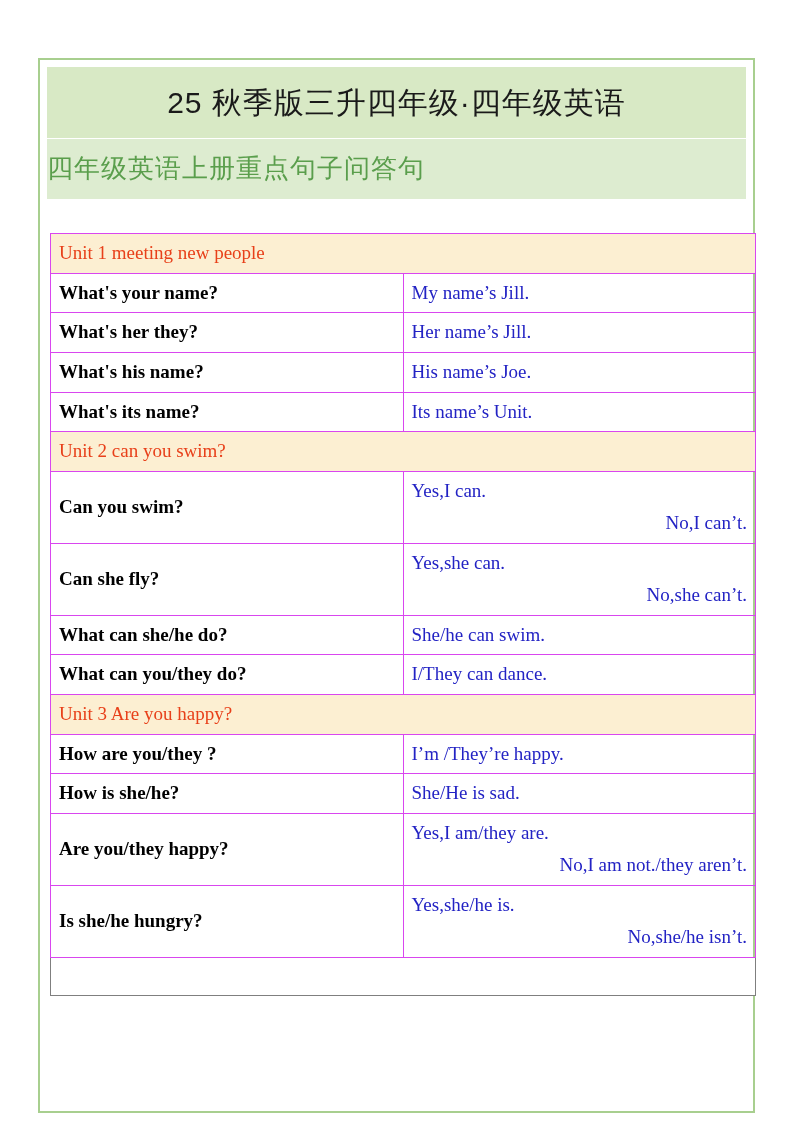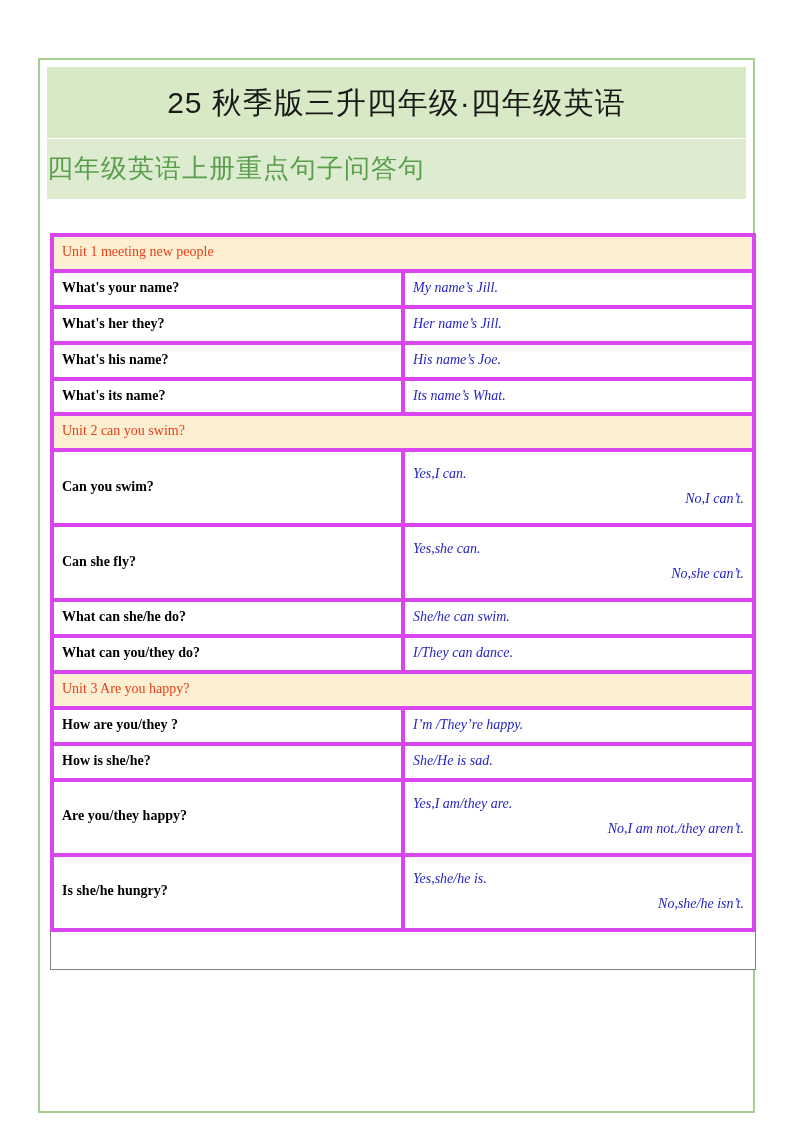--- a/index.html
+++ b/index.html
@@ -62,40 +62,39 @@
   .table-wrap {
     padding: 0 3px;
   }
   table.qa {
     border-collapse: collapse;
     width: 706px;
     margin: 0 auto;
     table-layout: fixed;
   }
   table.qa td {
-    border: 4px solid #d946ef;
+    border: 1px solid #d946ef;
     padding: 6px 8px 7px 8px;
     vertical-align: middle;
-    font-size: 14px;
+    font-size: 19px;
     line-height: 1.35;
   }
   td.unit {
     background: #fcefd2;
     color: #e8401a;
     font-size: 19px;
     padding: 7px 8px 8px 8px;
   }
   td.q {
     width: 347px;
     color: #000000;
     font-weight: bold;
   }
   td.a {
     color: #2323c4;
-    font-style: italic;
   }
   td.a .line2 {
     display: block;
     margin-top: 6px;
     text-align: right;
   }
   td.a .line1 {
     display: block;
   }
   .tall td { height: 58px; }
@@ -145,21 +144,21 @@
             </tr>
             <tr>
               <td class="q">What's his name?</td>
               <td class="a">
                   <span class="line1">His name’s Joe.</span>
                 </td>
             </tr>
             <tr>
               <td class="q">What's its name?</td>
               <td class="a">
-                  <span class="line1">Its name’s What.</span>
+                  <span class="line1">Its name’s Unit.</span>
                 </td>
             </tr>
 
             <tr>
               <td class="unit" colspan="2">Unit 2 can you swim?</td>
             </tr>
             <tr class="tall">
               <td class="q">Can you swim?</td>
               <td class="a">
                 <span class="line1">Yes,I can.</span>

